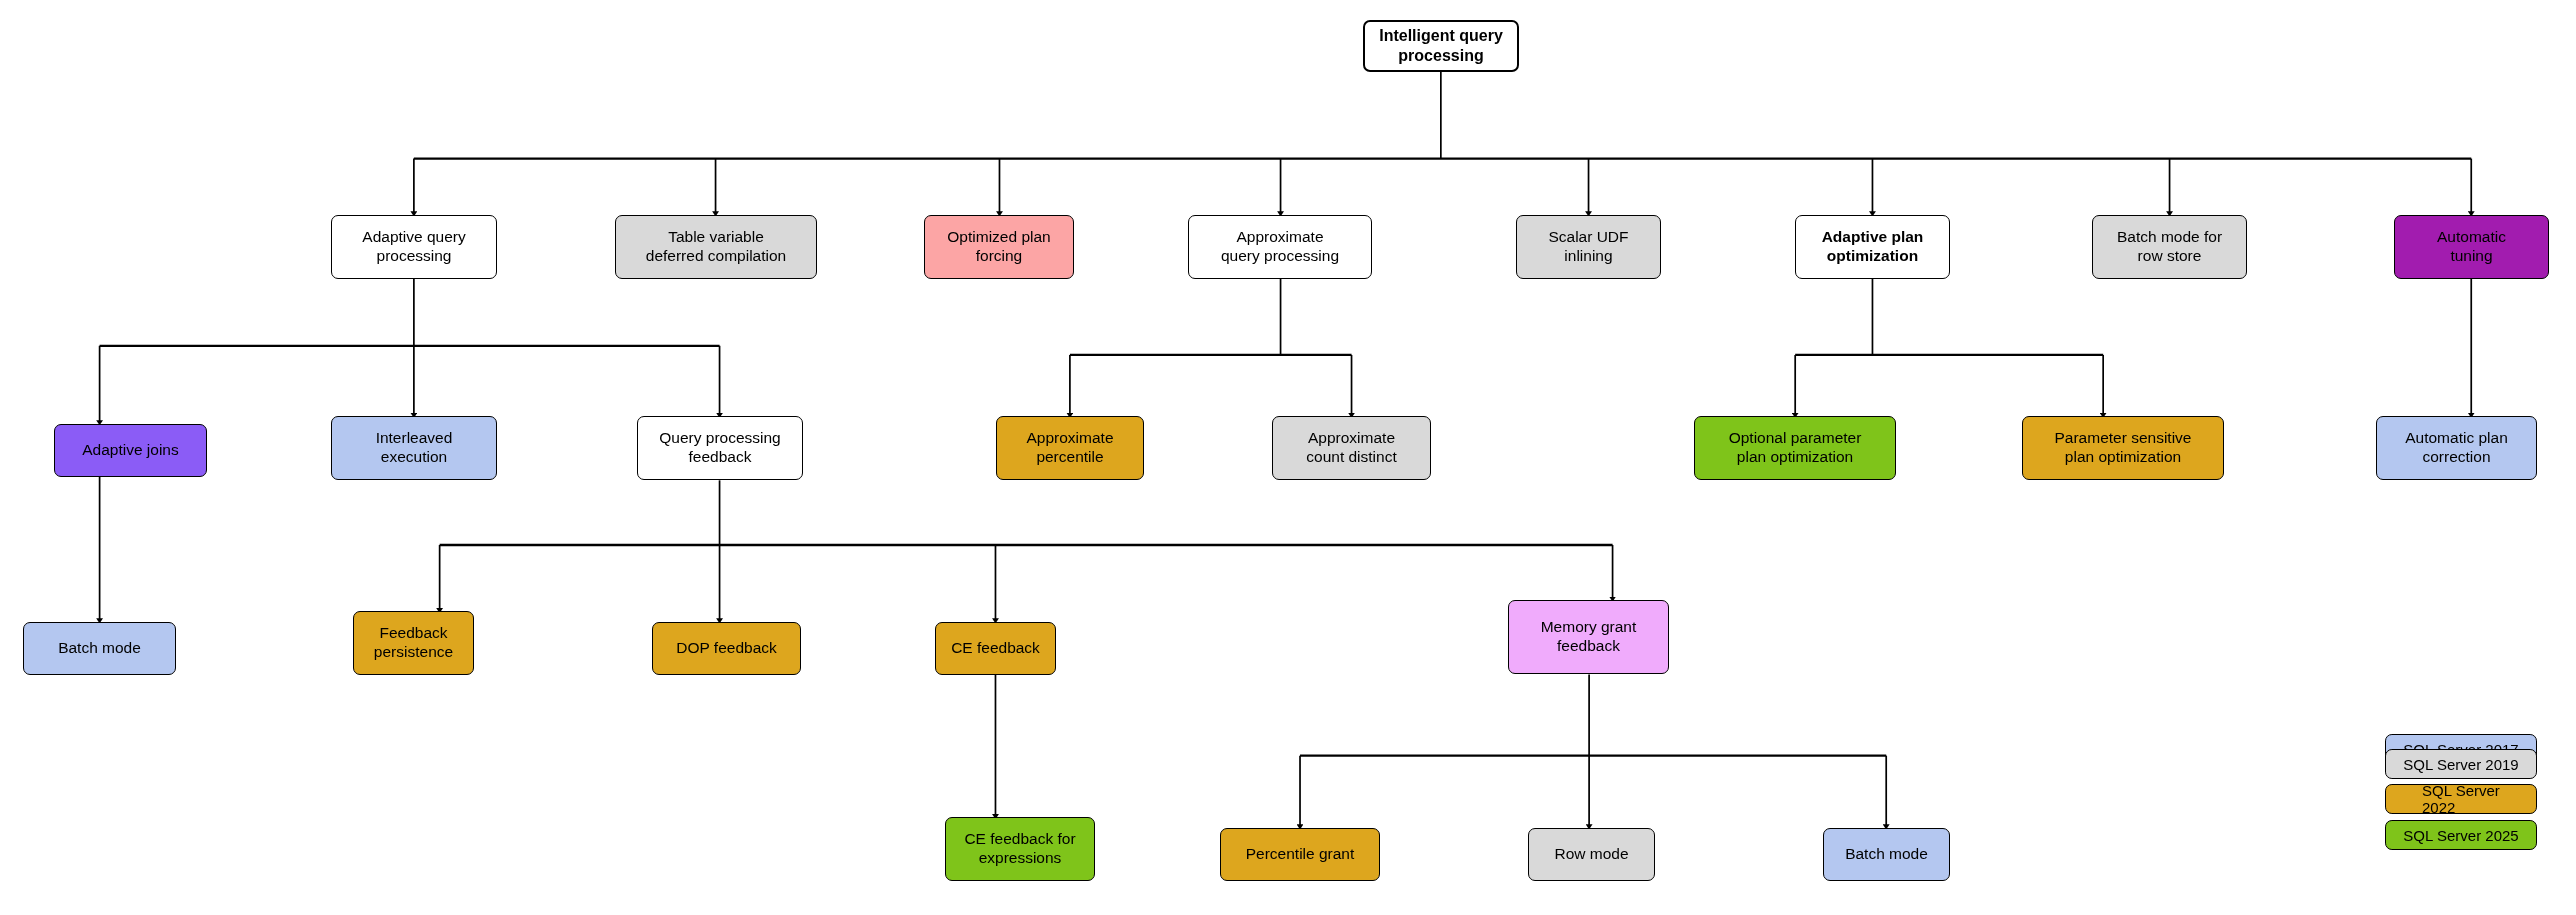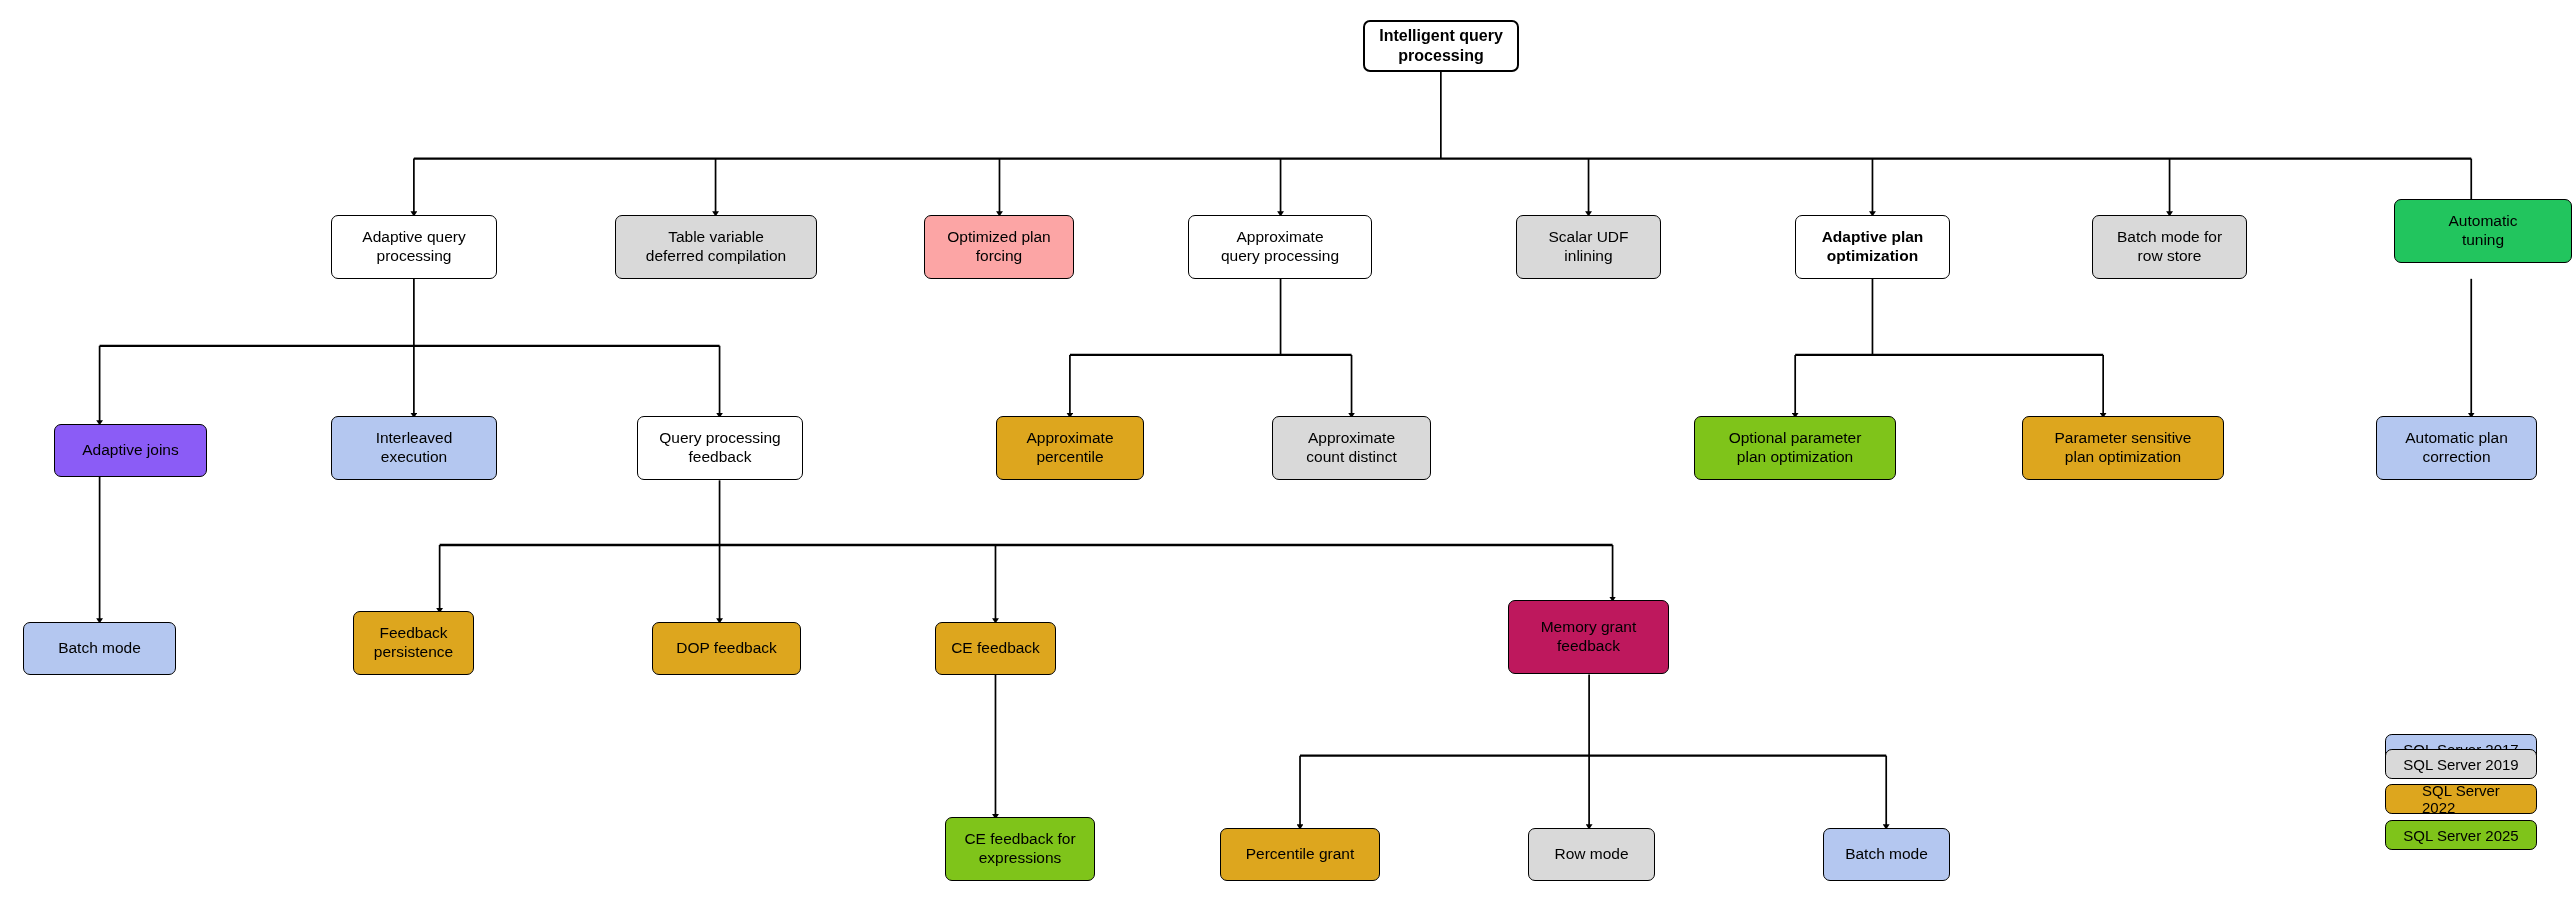--- a/index.html
+++ b/index.html
@@ -94,21 +94,21 @@
       <div class="node" style="left: 924px; top: 215px; width: 150px; height: 64px; background: #fca5a5;">Optimized plan
 forcing</div>
       <div class="node" style="left: 1188px; top: 215px; width: 184px; height: 64px; background: rgb(255, 255, 255);">Approximate
 query processing</div>
       <div class="node" style="left: 1516px; top: 215px; width: 145px; height: 64px; background: rgb(217, 217, 217);">Scalar UDF
 inlining</div>
       <div class="node" style="left: 1795px; top: 215px; width: 155px; height: 64px; background: rgb(255, 255, 255); font-weight: bold;">Adaptive plan
 optimization</div>
       <div class="node" style="left: 2092px; top: 215px; width: 155px; height: 64px; background: rgb(217, 217, 217);">Batch mode for
 row store</div>
-      <div class="node" style="left: 2394px; top: 199px; width: 178px; height: 64px; background: #22c55e;">Automatic
+      <div class="node" style="left: 2394px; top: 215px; width: 155px; height: 64px; background: #a21caf;">Automatic
 tuning</div>
       <div class="node" style="left: 23px; top: 424px; width: 153px; height: 53px; background: #8b5cf6; margin-left: 31px;">Adaptive joins</div>
       <div class="node" style="left: 331px; top: 416px; width: 166px; height: 64px; background: rgb(180, 199, 240);">Interleaved
 execution</div>
       <div class="node" style="left: 637px; top: 416px; width: 166px; height: 64px; background: rgb(255, 255, 255);">Query processing
 feedback</div>
       <div class="node" style="left: 996px; top: 416px; width: 148px; height: 64px; background: rgb(221, 166, 30);">Approximate
 percentile</div>
       <div class="node" style="left: 1272px; top: 416px; width: 159px; height: 64px; background: rgb(217, 217, 217);">Approximate
 count distinct</div>
@@ -116,21 +116,21 @@
 plan optimization</div>
       <div class="node" style="left: 2002px; top: 416px; width: 202px; height: 64px; background: rgb(221, 166, 30); margin-left: 20px;">Parameter sensitive
 plan optimization</div>
       <div class="node" style="left: 2376px; top: 416px; width: 161px; height: 64px; background: rgb(180, 199, 240);">Automatic plan
 correction</div>
       <div class="node" style="left: 23px; top: 622px; width: 153px; height: 53px; background: rgb(180, 199, 240);">Batch mode</div>
       <div class="node" style="left: 353px; top: 611px; width: 121px; height: 64px; background: rgb(221, 166, 30);">Feedback
 persistence</div>
       <div class="node" style="left: 645px; top: 622px; width: 149px; height: 53px; background: rgb(221, 166, 30); margin-left: 7px;">DOP feedback</div>
       <div class="node" style="left: 935px; top: 622px; width: 121px; height: 53px; background: rgb(221, 166, 30);">CE feedback</div>
-      <div class="node" style="left: 1508px; top: 600px; width: 161px; height: 74px; background: #be185d;">Memory grant
+      <div class="node" style="left: 1508px; top: 600px; width: 161px; height: 74px; background: #f0abfc;">Memory grant
 feedback</div>
       <div class="node" style="left: 921px; top: 817px; width: 150px; height: 64px; background: rgb(127, 196, 26); margin-left: 24px;">CE feedback for
 expressions</div>
       <div class="node" style="left: 1220px; top: 828px; width: 160px; height: 53px; background: rgb(221, 166, 30);">Percentile grant</div>
       <div class="node" style="left: 1528px; top: 828px; width: 127px; height: 53px; background: rgb(217, 217, 217);">Row mode</div>
       <div class="node" style="left: 1823px; top: 828px; width: 127px; height: 53px; background: rgb(180, 199, 240);">Batch mode</div>
     </div>
 
   <div id="legend">
       <div class="legend-item" style="left: 2385px; top: 734px; width: 152px; height: 30px; background: rgb(180, 199, 240);">SQL Server 2017</div>

